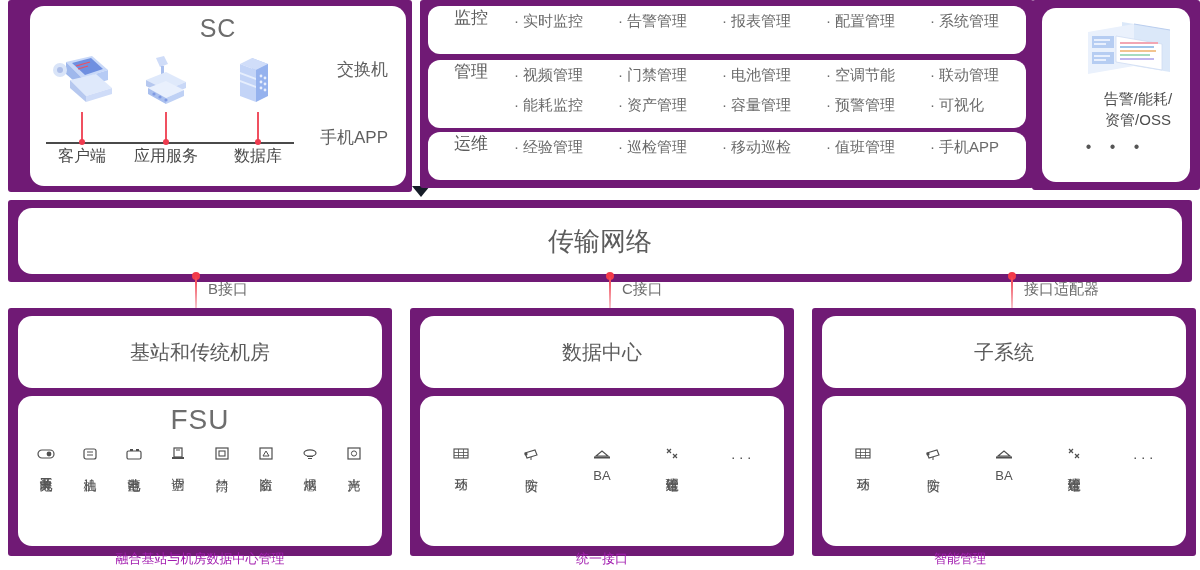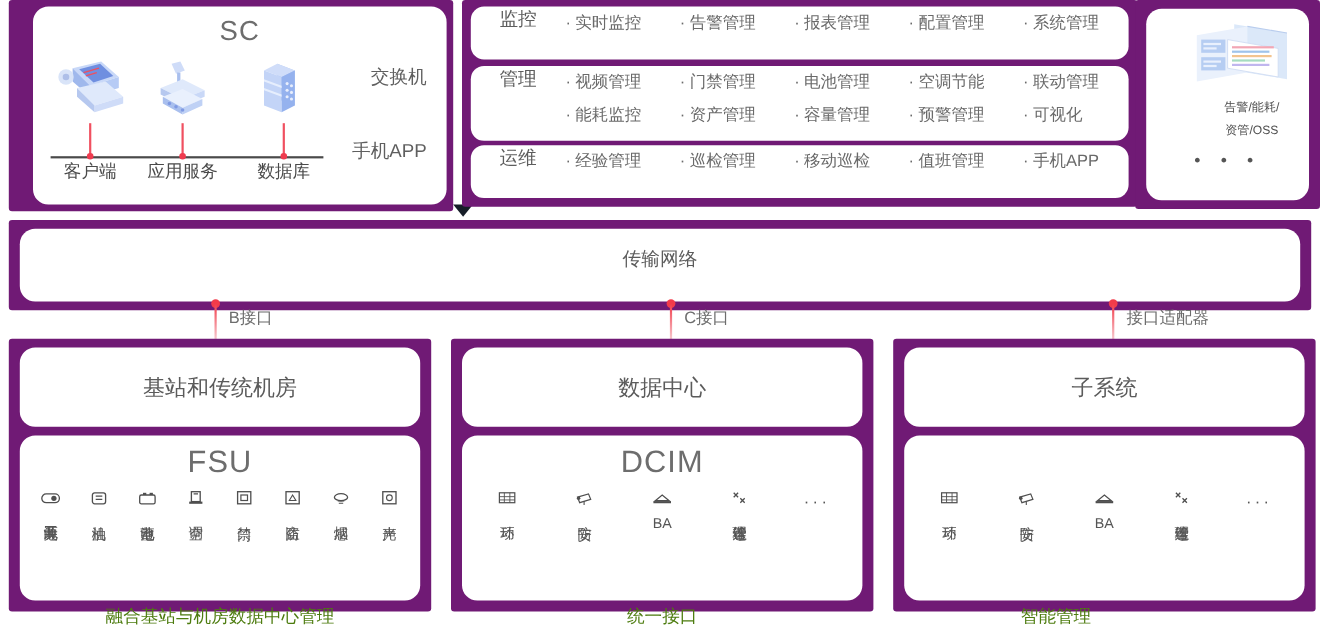--- a/index.html
+++ b/index.html
@@ -136,41 +136,41 @@
     color: #6a6a6a;
     line-height: 30px;
   }
   .feat-item { width: 104px; white-space: nowrap; }
   .feat-item::before { content: "·"; margin-right: 4px; }
 
   
   #oss-card { left: 10px; top: 8px; width: 148px; height: 174px; text-align: center; }
   .oss-art { margin-top: 12px; height: 62px; position: relative; }
   .oss-label {
-    font-size: 11px;
+    font-size: 15px;
     color: #4d4d4d;
     line-height: 21px;
     margin-top: 6px;
     padding-left: 44px;
   }
   .oss-dots {
     margin-top: 8px;
     font-size: 16px;
     color: #555;
     letter-spacing: 7px;
   }
 
   
   #net-shell { left: 8px; top: 200px; width: 1184px; height: 82px; }
   #net-card  { left: 10px; top: 8px; width: 1164px; height: 66px; }
   .net-title {
     position: absolute;
     left: 0; right: 0; top: 16px;
     text-align: center;
-    font-size: 17px;
+    font-size: 26px;
     color: #5c5c5c;
   }
 
   
   .pin { position: absolute; }
   .pin .head {
     position: absolute;
     left: -4px;
     top: 0;
     width: 8px;
@@ -257,22 +257,22 @@
     color: #555;
     font-size: 15px;
     letter-spacing: 3px;
     padding-top: 2px;
   }
 
   .bot-caption {
     position: absolute;
     width: 384px;
     text-align: center;
-    font-size: 16px;
-    color: #4d7c0f;
+    font-size: 13px;
+    color: #a21caf;
     top: 550px;
   }
   #cap-0 { left: 8px; }
   #cap-1 { left: 410px; }
   #cap-2 { left: 768px; }
 
   
   #top-arrow {
     position: absolute;
     left: 412px;
@@ -562,21 +562,20 @@
       </div>
     </div>
   </div>
   <div class="bot-caption" id="cap-0">融合基站与机房数据中心管理</div>
 
   <div class="shell" id="bot-shell-1">
     <div class="card bot-head">
       <div class="t">数据中心</div>
     </div>
     <div class="card bot-body">
-      <div class="bigtitle">DCIM</div>
       <div class="icon-row">
         <div class="icon-cell">
           <span class="gl">
             <svg width="18" height="14" viewBox="0 0 18 14">
                 <rect x="2" y="2" width="14" height="9" fill="none" stroke="#4f4f4f" stroke-width="1.1"></rect>
                 <path d="M2 5.5 h14 M2 8.5 h14 M6.5 2 v9 M11.5 2 v9" stroke="#4f4f4f" stroke-width="0.8"></path>
               </svg>
           </span>
           <span class="vl">动环</span>
         </div>

